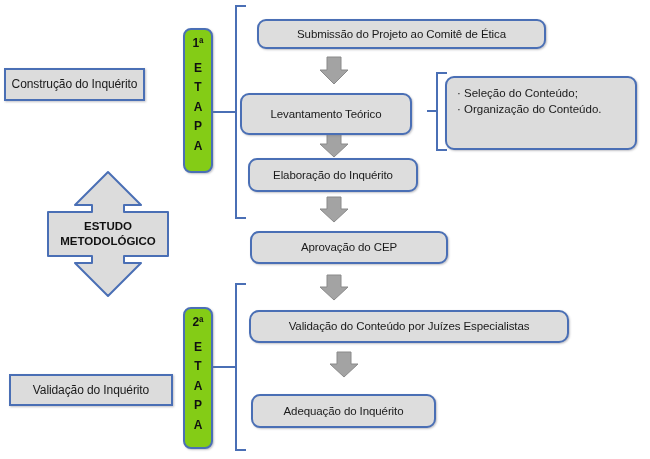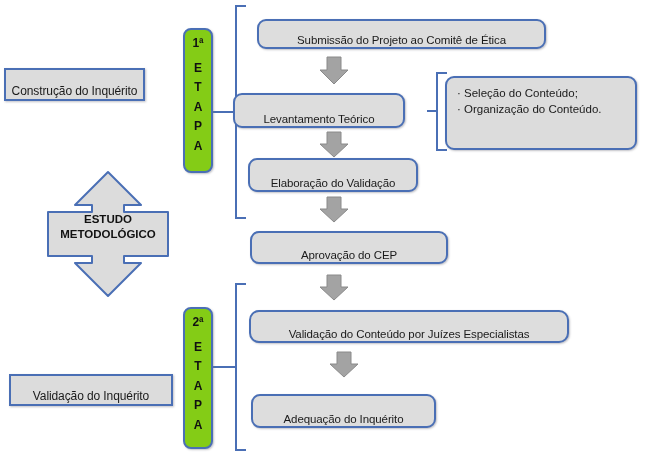--- a/index.html
+++ b/index.html
@@ -19,21 +19,21 @@
   }
 
   
   .node {
     position: absolute;
     box-sizing: border-box;
     background: #dddddd;
     border: 2px solid #4a6fb5;
     color: #1a1a1a;
     display: flex;
-    align-items: flex-end;
+    align-items: center;
     justify-content: center;
     text-align: center;
     font-size: 11.5px;
     line-height: 1.25;
     letter-spacing: -0.1px;
     box-shadow: 1px 1px 2px rgba(120,120,130,0.45);
   }
   .node.rounded { border-radius: 9px; }
   .node.sharp   { border-radius: 0; }
 
@@ -86,20 +86,21 @@
     color: #1a1a1a;
     box-shadow: 1px 1px 2px rgba(120,120,130,0.45);
     text-align: left;
   }
   .bullets div { white-space: nowrap; }
 
   
   .dblarrow {
     position: absolute;
     display: flex;
+    align-items: center;
     justify-content: center;
   }
   .dblarrow .label {
     position: relative;
     z-index: 3;
     font-size: 11.5px;
     font-weight: bold;
     color: #111;
     text-align: center;
     line-height: 1.3;
@@ -217,26 +218,26 @@
       <span>A</span>
       <span>P</span>
       <span>A</span>
     </span>
   </div>
 
   <div class="node rounded" style="left:257px; top:19px; width:289px; height:30px;">
     <span>Submissão do Projeto ao Comitê de Ética</span>
   </div>
 
-  <div class="node rounded" style="left:233px; top:93px; width:172px; height:35px;">
+  <div class="node rounded" style="left:240px; top:93px; width:172px; height:42px;">
     <span>Levantamento Teórico</span>
   </div>
 
   <div class="node rounded" style="left:248px; top:158px; width:170px; height:34px;">
-    <span>Elaboração do Validação</span>
+    <span>Elaboração do Inquérito</span>
   </div>
 
   <div class="node rounded" style="left:250px; top:231px; width:198px; height:33px;">
     <span>Aprovação do CEP</span>
   </div>
 
   <div class="node rounded" style="left:249px; top:310px; width:320px; height:33px;border-radius:10px;">
     <span>Validação do Conteúdo por Juízes Especialistas</span>
   </div>
 

